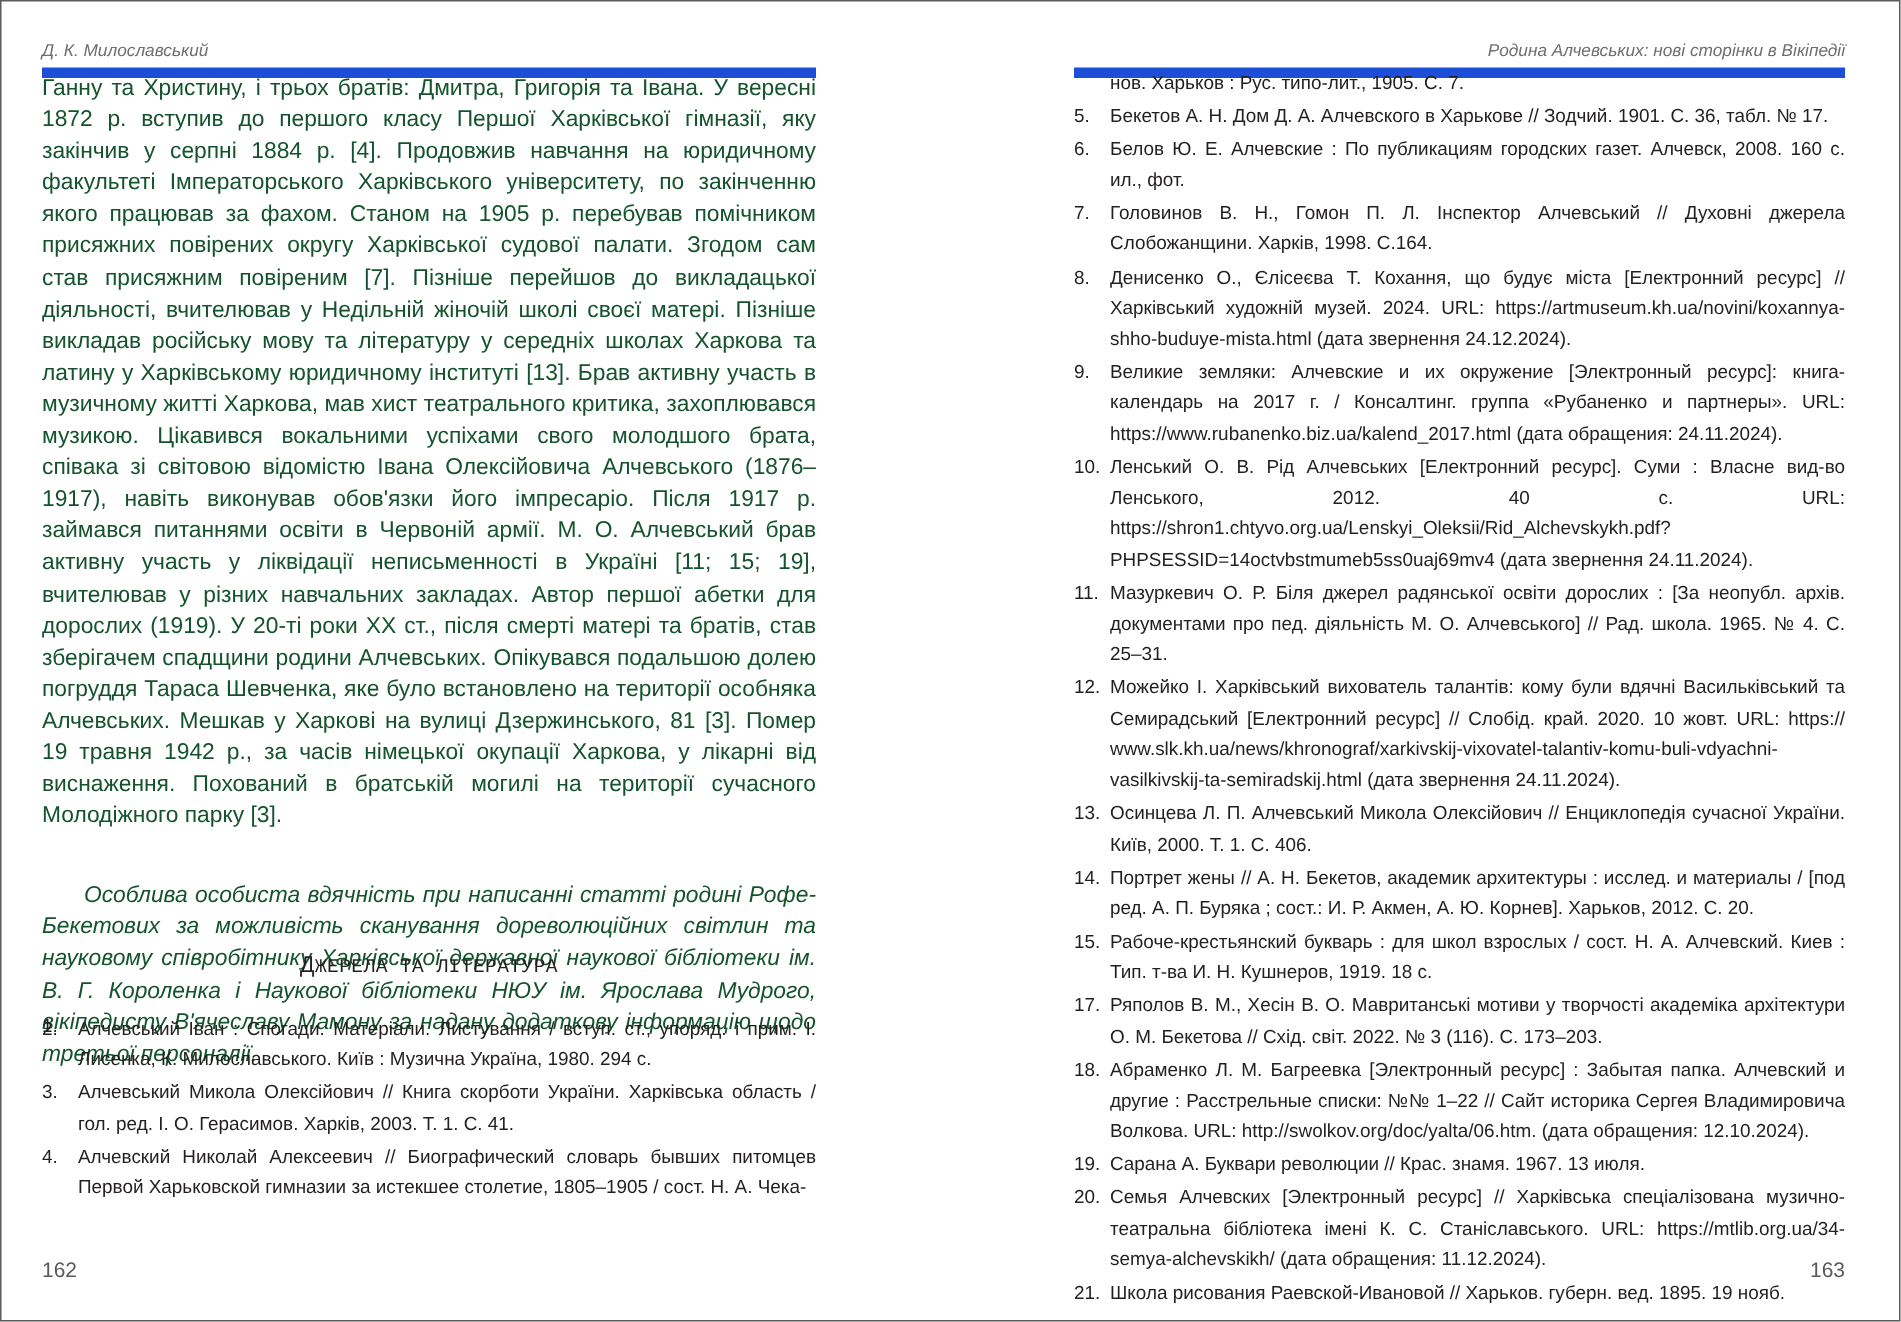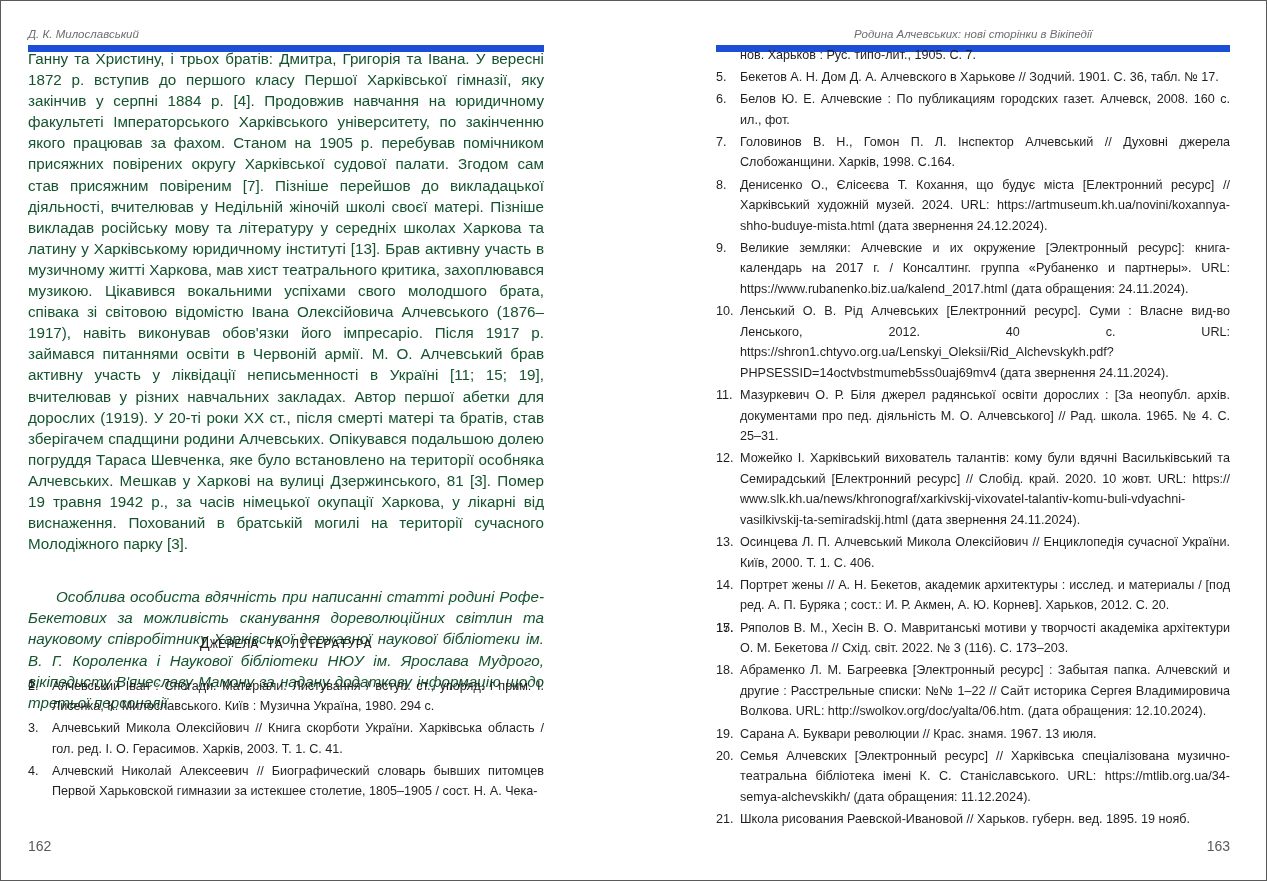--- a/index.html
+++ b/index.html
@@ -12,21 +12,21 @@
     border:1px solid #5a5a5a; box-sizing:content-box;
   }
   .page { position:absolute; top:0; height:881px; }
   .page.left { left:28px; width:516px; }
   .page.right { left:716px; width:514px; }
   .running-head {
     position:absolute; top:28px; left:0; right:0; height:17px;
     font-size:11.5px; font-style:italic; color:#6d6e71;
     border-bottom:7px solid #1d4ed8;
   }
-  .page.right .running-head { text-align:center; }
+  .page.right .running-head { text-align:right; }
   .body-text {
     position:absolute; top:48px; left:0; width:516px;
     font-size:15.2px; line-height:21.1px; text-align:justify; color:#14532d;
   }
   .body-text p { margin:0; }
   .body-text .ack { font-style:italic; text-indent:28px;margin-top:32px; }
   .section-title {
     position:absolute; top:635px; left:0; width:516px; text-align:center;
     font-size:16px; letter-spacing:0.3px; color:#231f20;font-family:Liberation Mono, monospace;
   }
@@ -82,21 +82,21 @@
     <li><span class="num">5.</span><span>Бекетов А. Н. Дом Д. А. Алчевского в Харькове // Зодчий. 1901. С. 36, табл. № 17.</span></li>
     <li><span class="num">6.</span><span>Белов Ю. Е. Алчевские : По публикациям городских газет. Алчевск, 2008. 160 с. ил., фот.</span></li>
     <li><span class="num">7.</span><span>Головинов В. Н., Гомон П. Л. Інспектор Алчевський // Духовні джерела Слобожанщини. Харків, 1998. С.164.</span></li>
     <li><span class="num">8.</span><span>Денисенко О., Єлісеєва Т. Кохання, що будує міста [Електронний ресурс] // Харківський художній музей. 2024. URL: https://artmuseum.kh.ua/novini/koxannya-shho-buduye-mista.html (дата звернення 24.12.2024).</span></li>
     <li><span class="num">9.</span><span>Великие земляки: Алчевские и их окружение [Электронный ресурс]: книга-календарь на 2017 г. / Консалтинг. группа «Рубаненко и партнеры». URL: https://www.rubanenko.biz.ua/kalend_2017.html (дата обращения: 24.11.2024).</span></li>
     <li><span class="num">10.</span><span>Ленський О. В. Рід Алчевських [Електронний ресурс]. Суми : Власне вид-во Ленського, 2012. 40 с. URL: https://shron1.chtyvo.org.ua/Lenskyi_Oleksii/Rid_Alchevskykh.pdf?PHPSESSID=14octvbstmumeb5ss0uaj69mv4 (дата звернення 24.11.2024).</span></li>
     <li><span class="num">11.</span><span>Мазуркевич О. Р. Біля джерел радянської освіти дорослих : [За неопубл. архів. документами про пед. діяльність М. О. Алчевського] // Рад. школа. 1965. № 4. С. 25–31.</span></li>
     <li><span class="num">12.</span><span>Можейко І. Харківський вихователь талантів: кому були вдячні Васильківський та Семирадський [Електронний ресурс] // Слобід. край. 2020. 10 жовт. URL: https:// www.slk.kh.ua/news/khronograf/xarkivskij-vixovatel-talantiv-komu-buli-vdyachni-vasilkivskij-ta-semiradskij.html (дата звернення 24.11.2024).</span></li>
     <li><span class="num">13.</span><span>Осинцева Л. П. Алчевський Микола Олексійович // Енциклопедія сучасної України. Київ, 2000. Т. 1. С. 406.</span></li>
     <li><span class="num">14.</span><span>Портрет жены // А. Н. Бекетов, академик архитектуры : исслед. и материалы / [под ред. А. П. Буряка ; сост.: И. Р. Акмен, А. Ю. Корнев]. Харьков, 2012. С. 20.</span></li>
-    <li><span class="num">15.</span></li>
+    <li><span class="num">15.</span><span>Рабоче-крестьянский букварь : для школ взрослых / сост. Н. А. Алчевский. Киев : Тип. т-ва И. Н. Кушнеров, 1919. 18 с.</span></li>
     <li><span class="num">17.</span><span>Ряполов В. М., Хесін В. О. Мавританські мотиви у творчості академіка архітектури О. М. Бекетова // Схід. світ. 2022. № 3 (116). С. 173–203.</span></li>
     <li><span class="num">18.</span><span>Абраменко Л. М. Багреевка [Электронный ресурс] : Забытая папка. Алчевский и другие : Расстрельные списки: №№ 1–22 // Сайт историка Сергея Владимировича Волкова. URL: http://swolkov.org/doc/yalta/06.htm. (дата обращения: 12.10.2024).</span></li>
     <li><span class="num">19.</span><span>Сарана А. Буквари революции // Крас. знамя. 1967. 13 июля.</span></li>
     <li><span class="num">20.</span><span>Семья Алчевских [Электронный ресурс] // Харківська спеціалізована музично-театральна бібліотека імені К. С. Станіславського. URL: https://mtlib.org.ua/34-semya-alchevskikh/ (дата обращения: 11.12.2024).</span></li>
     <li><span class="num">21.</span><span>Школа рисования Раевской-Ивановой // Харьков. губерн. вед. 1895. 19 нояб.</span></li>
   </ol>
 
   <div class="folio">163</div>
 </div>
 

